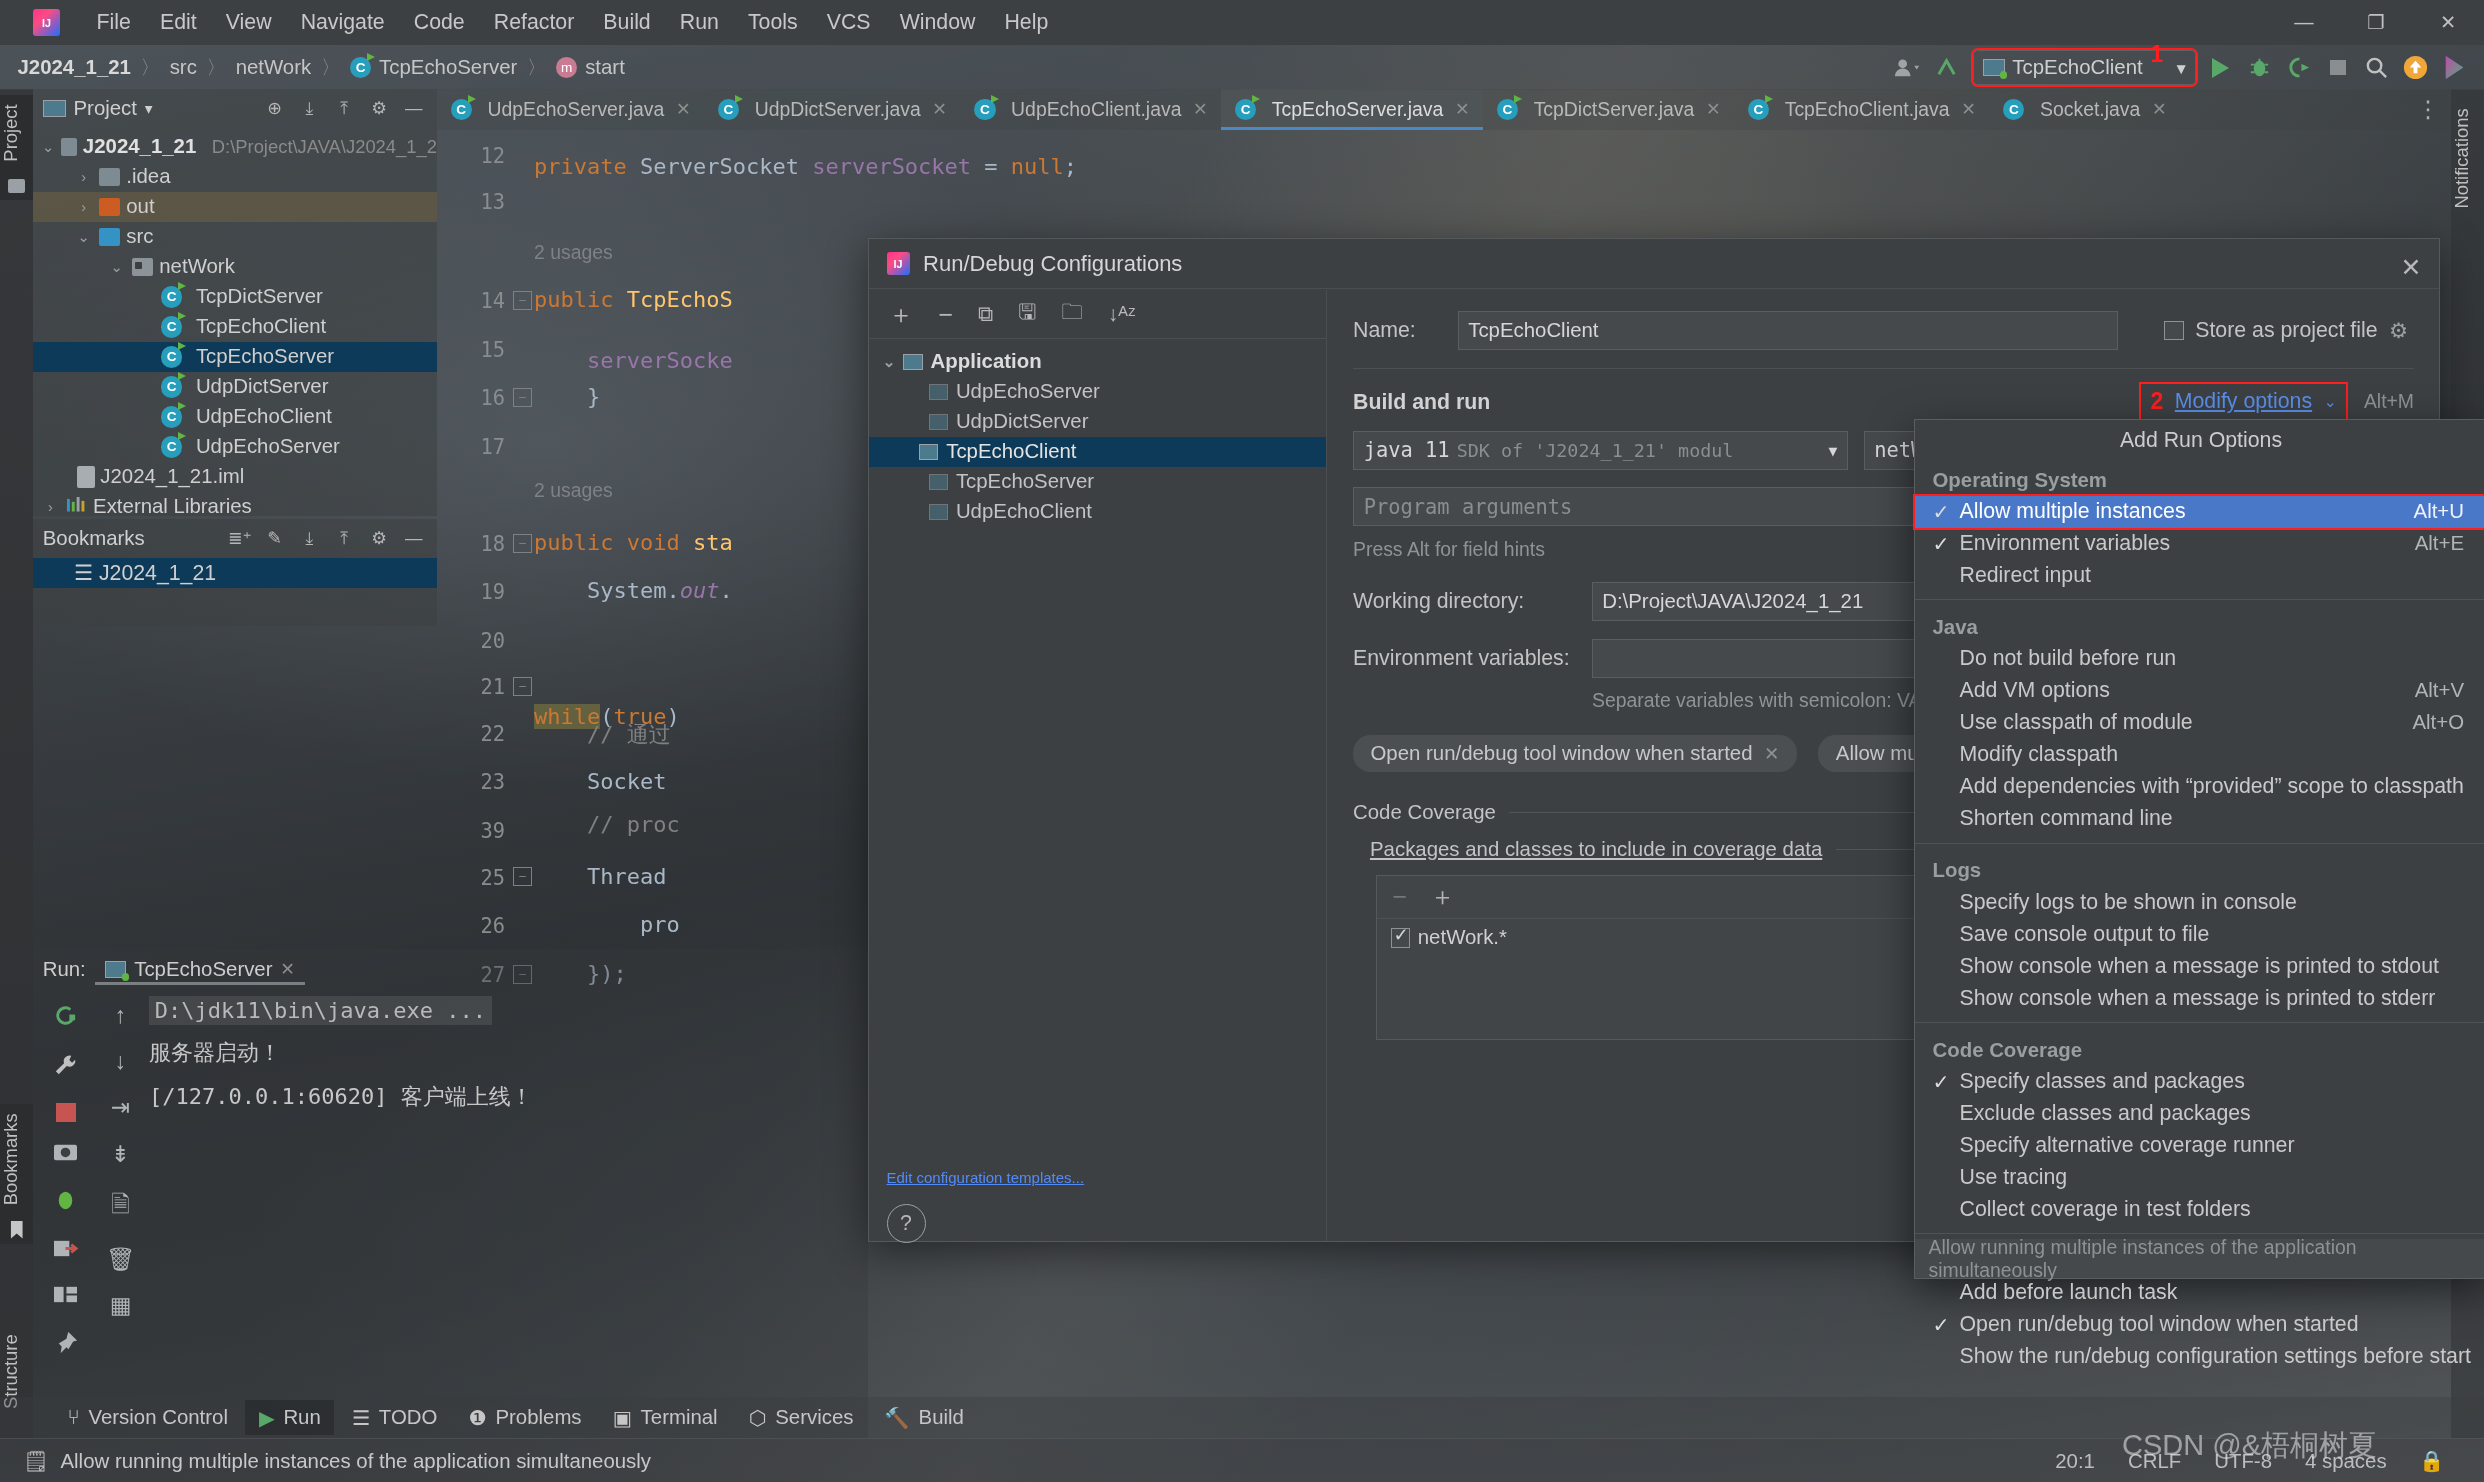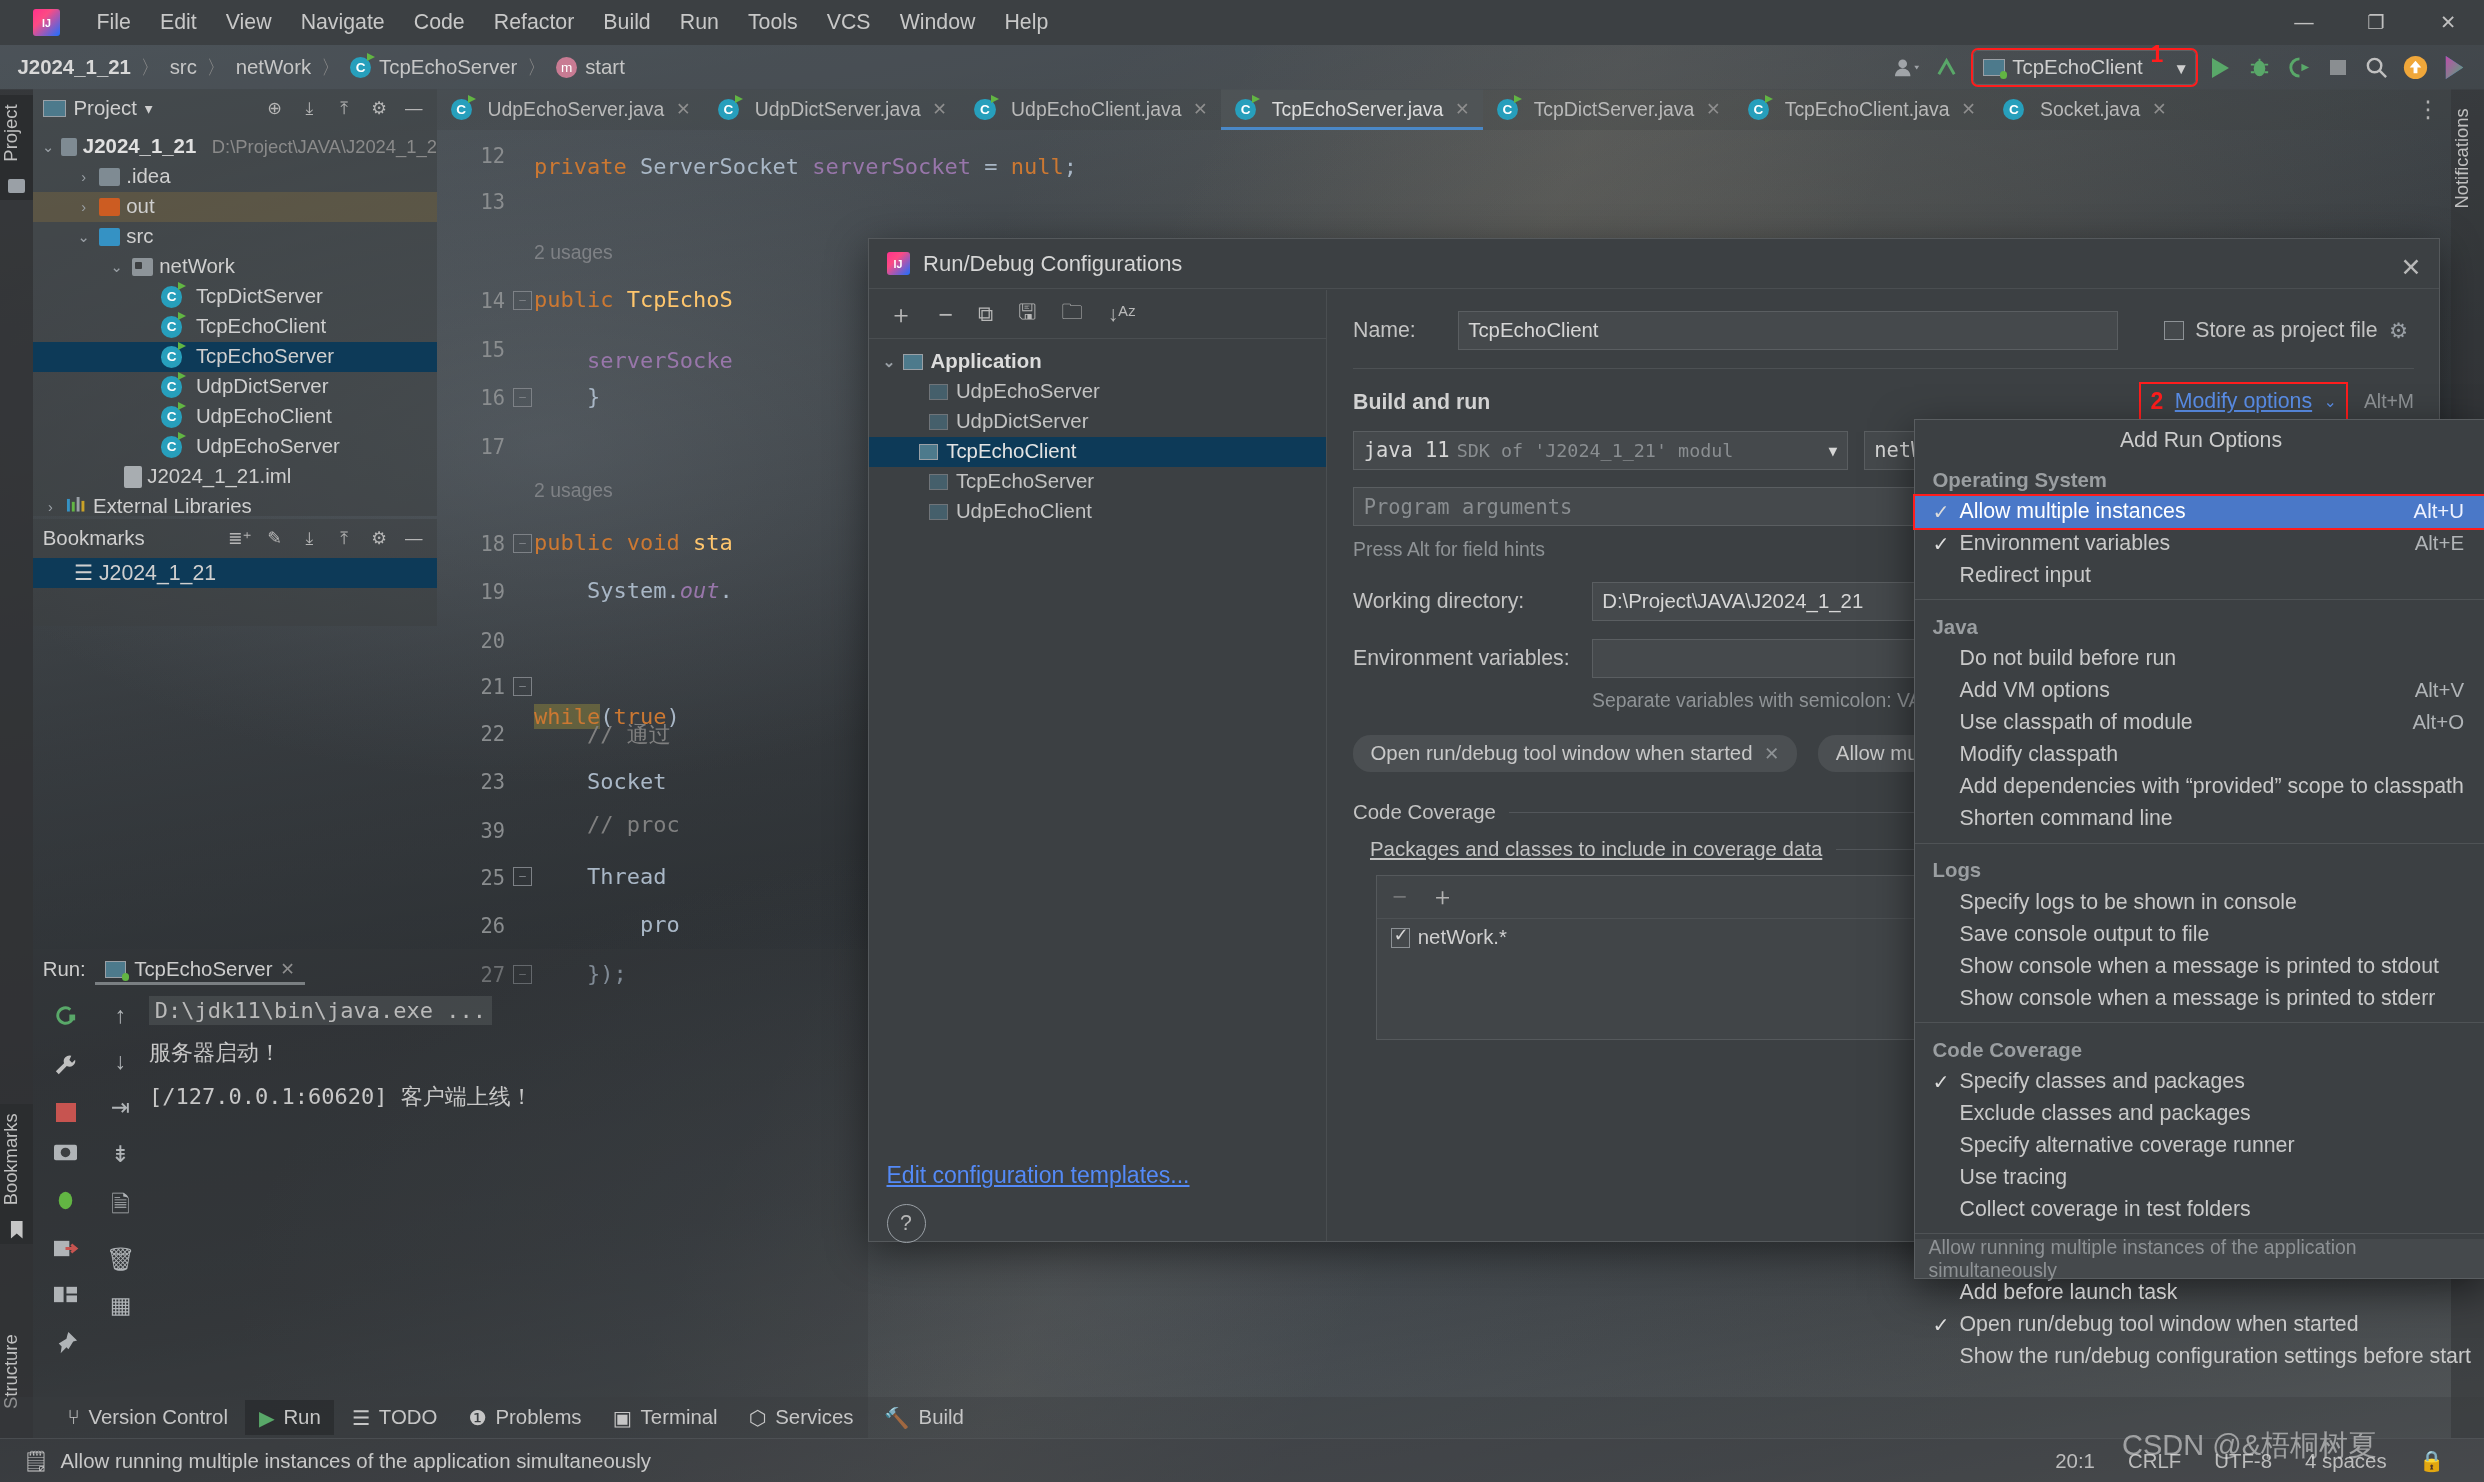--- a/index.html
+++ b/index.html
@@ -236,21 +236,21 @@
   .hint { font-size:19.4px; color:#8f9396; }
   .pill {
     display:inline-flex; align-items:center; gap:11.6px; background:#4b4f52;
     border-radius:17.5px; height:37px; padding: 0 17.5px; font-size:20.4px; color:#c8c8c8;
   }
   .divider-label{ display:flex; align-items:center; gap:13.6px; font-size:20.4px; color:#c3c3c3; margin-bottom:13.6px;}
   .divider-label::after{content:"";flex:1;height:1px;background:#52565a;}
   .covbox{ border:1px solid #55595c; background:#414548; height:165px; }
   .covbar{ display:flex; align-items:center; gap:23px; height:43px; padding-left:15.5px; font-size:25px; color:#b3b3b3; border-bottom:1px solid #4d5154;}
   .covrow{ display:flex; align-items:center; gap:7.8px; padding:7.8px 0 0 13.6px; font-size:20.4px; color:#cfcfcf;}
-  .link{ color:#548af7; text-decoration:underline; font-size:23px; }
+  .link{ color:#548af7; text-decoration:underline; font-size:15px; }
   .qmark{ width:39px;height:39px;border-radius:50%;border:1.9px solid #9aa0a6; display:flex;align-items:center;justify-content:center;color:#b6b6b6;font-size:21.3px;}
   .modify-link { color:#5a8ee8; text-decoration: underline; font-size:21.3px;}
 
   
   .popup {
     position:absolute; left:1914px; top:419px; width: 574px; height: 860px;
     background:#3c4043; border:1px solid #5a5e61; z-index: 60;
     box-shadow: 0 11.6px 39px rgba(0,0,0,0.5);
   }
   .popup-title{ height:41px; display:flex;align-items:center;justify-content:center;
@@ -491,21 +491,21 @@
       </div>
       <div class="tnode" style="padding-left:128px;">
         <span class="cls-icon run"></span>
         <span>UdpEchoClient</span>
       </div>
       <div class="tnode" style="padding-left:128px;">
         <span class="cls-icon run"></span>
         <span>UdpEchoServer</span>
       </div>
 
-      <div class="tnode" style="padding-left:91px;">
+      <div class="tnode" style="padding-left:44px;">
         <span style="width:17.5px;height:21.3px;background:#a8adb1;display:inline-block;border-radius:1.9px;"></span>
         <span>J2024_1_21.iml</span>
       </div>
 
       <div class="tnode" style="padding-left:7.8px;">
         <span class="arrow">›</span>
         <span>
           <svg width="21.3" height="17.5" viewBox="0 0 22 18">
               <rect x="1" y="3" width="3" height="13" fill="#3592c4"></rect>
               <rect x="6" y="6" width="3" height="10" fill="#62b543"></rect>

